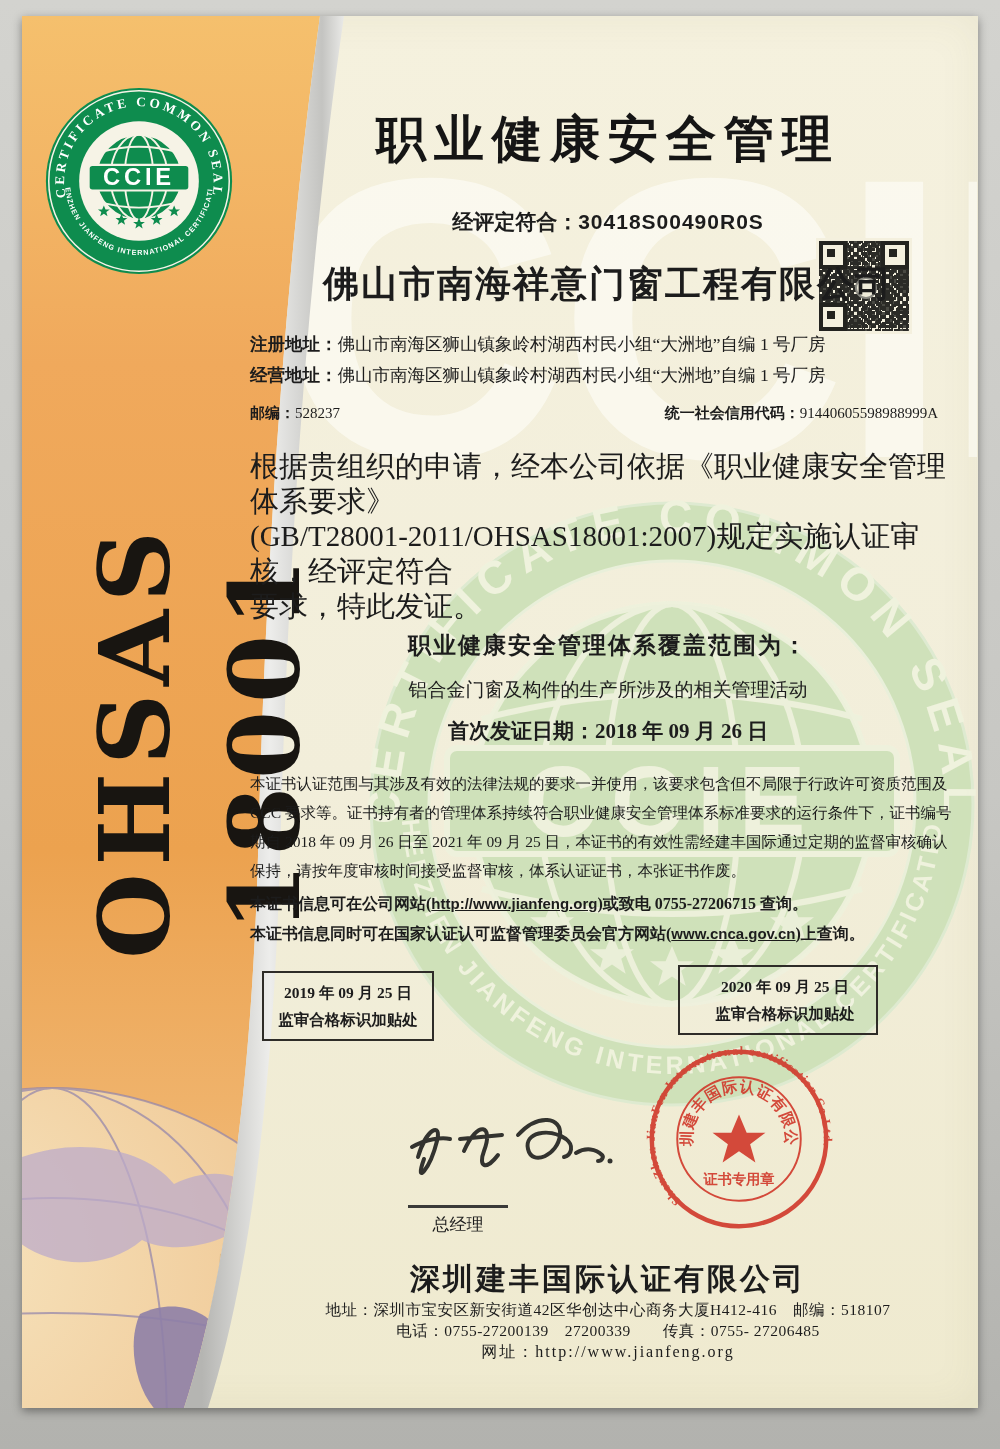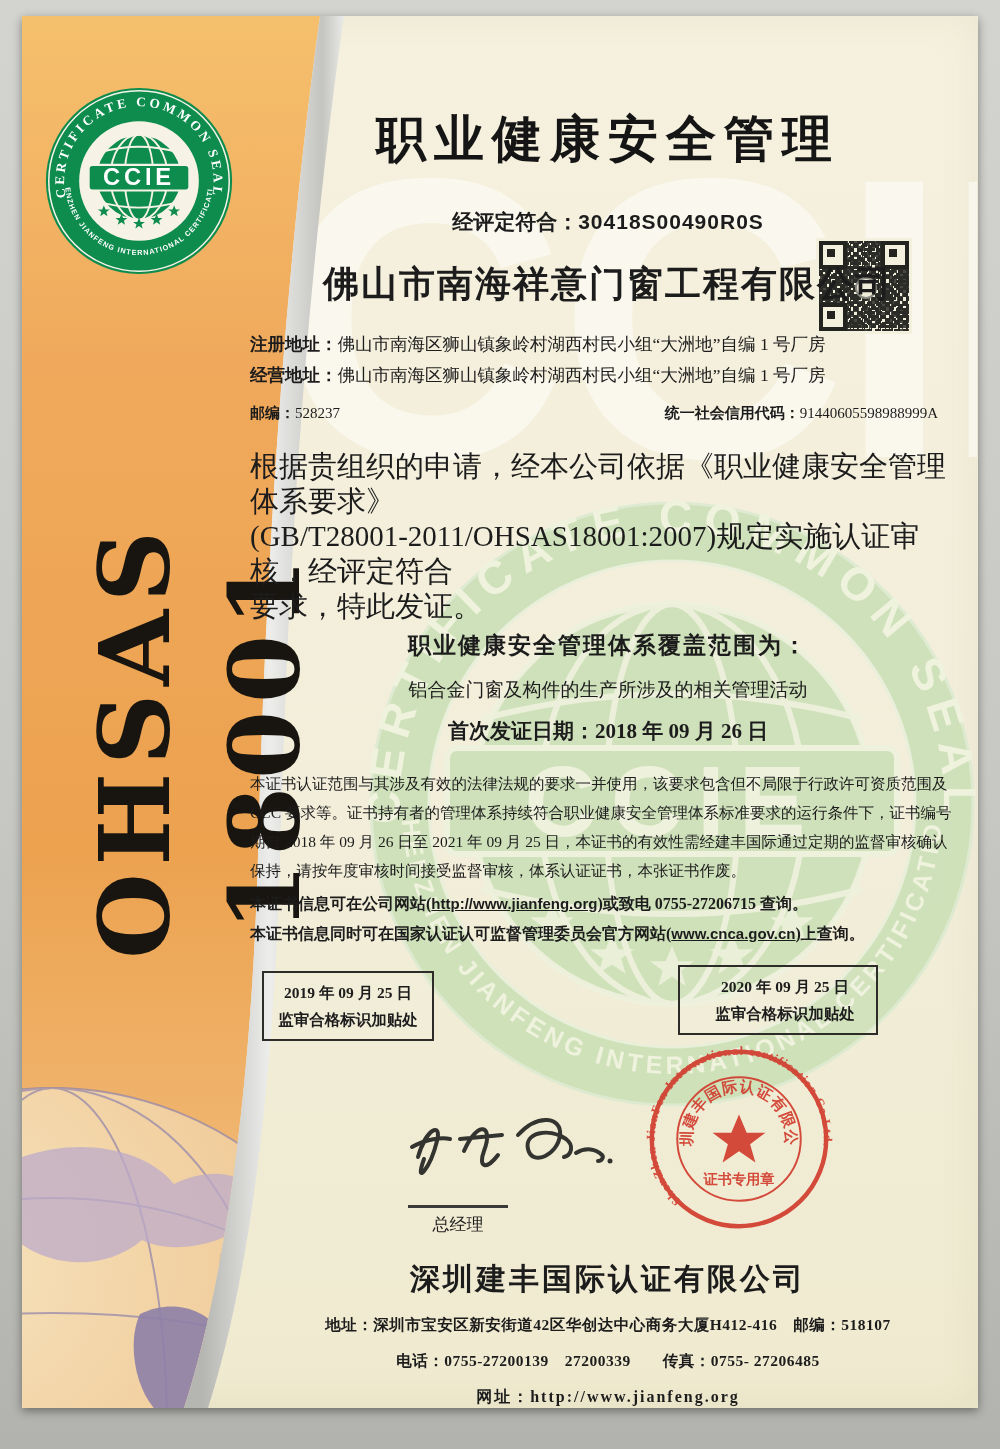--- a/index.html
+++ b/index.html
@@ -57,21 +57,21 @@
   .sticker{position:absolute;border:2.5px solid #2e2c28;width:168px;padding:6px 0;text-align:center;
     font-size:15.5px;line-height:27px;font-weight:600;background:rgba(255,255,255,.06);}
   .sticker .d{font-family:"Liberation Serif",serif;}
   .s1{left:12px;top:12px;} .s2{left:428px;top:6px;width:182px;padding-left:14px;}
   .sign-seal{position:relative;height:226px;}
   .signature{position:absolute;left:140px;top:62px;}
   .sig-line{position:absolute;left:158px;top:172px;width:100px;height:3px;background:#3a3a38;}
   .sig-title{position:absolute;left:143px;top:180px;width:130px;text-align:center;font-size:17px;}
   .seal{position:absolute;left:391px;top:8px;z-index:5;mix-blend-mode:multiply;}
   .footer-org{text-align:center;font-size:30px;font-weight:700;letter-spacing:3px;}
-  .footer-line{margin-top:15px;text-align:center;font-size:15.5px;font-weight:700;letter-spacing:.5px;}
+  .footer-line{text-align:center;font-size:15.5px;font-weight:400;letter-spacing:.5px;}
   .footer-line.web{font-size:16px;letter-spacing:2px;}
 </style>
 </head>
 <body>
 
 <div class="page">
 
   <div class="bg-ccie">CCIE</div>
 
   <svg class="watermark" width="640" height="640" viewBox="-320 -320 640 640">

